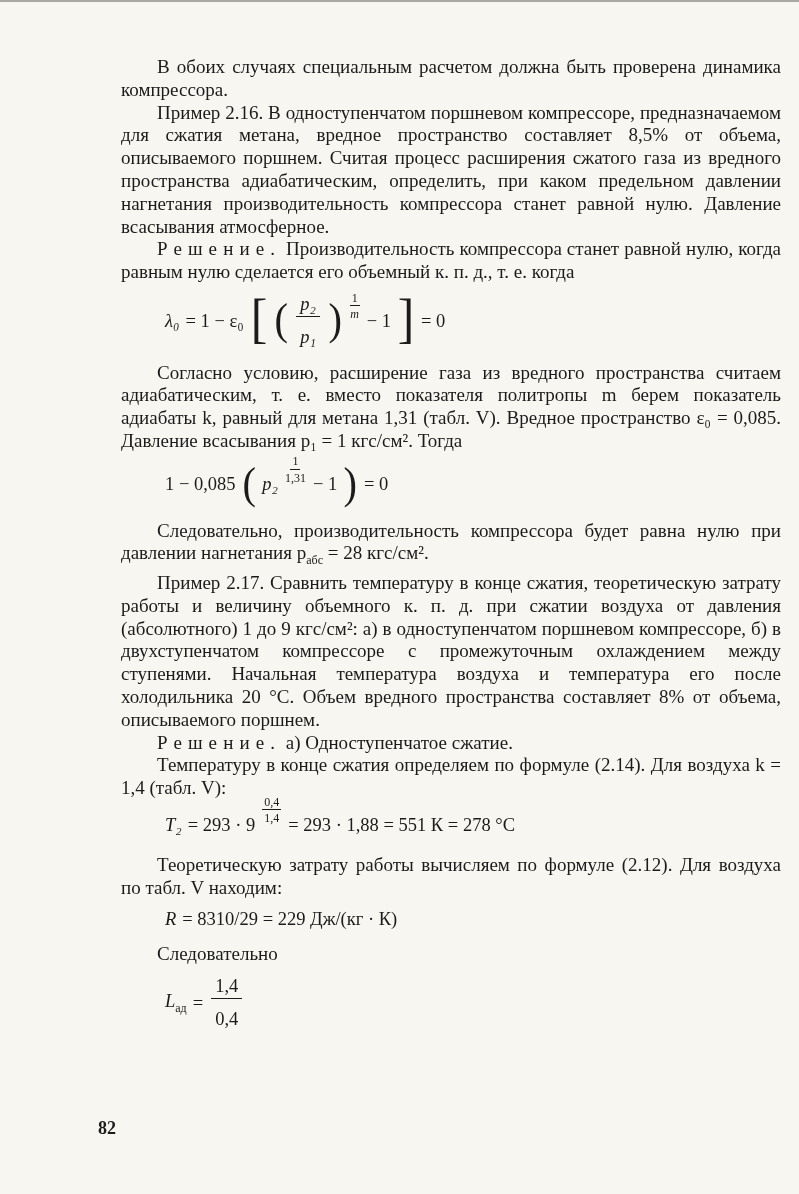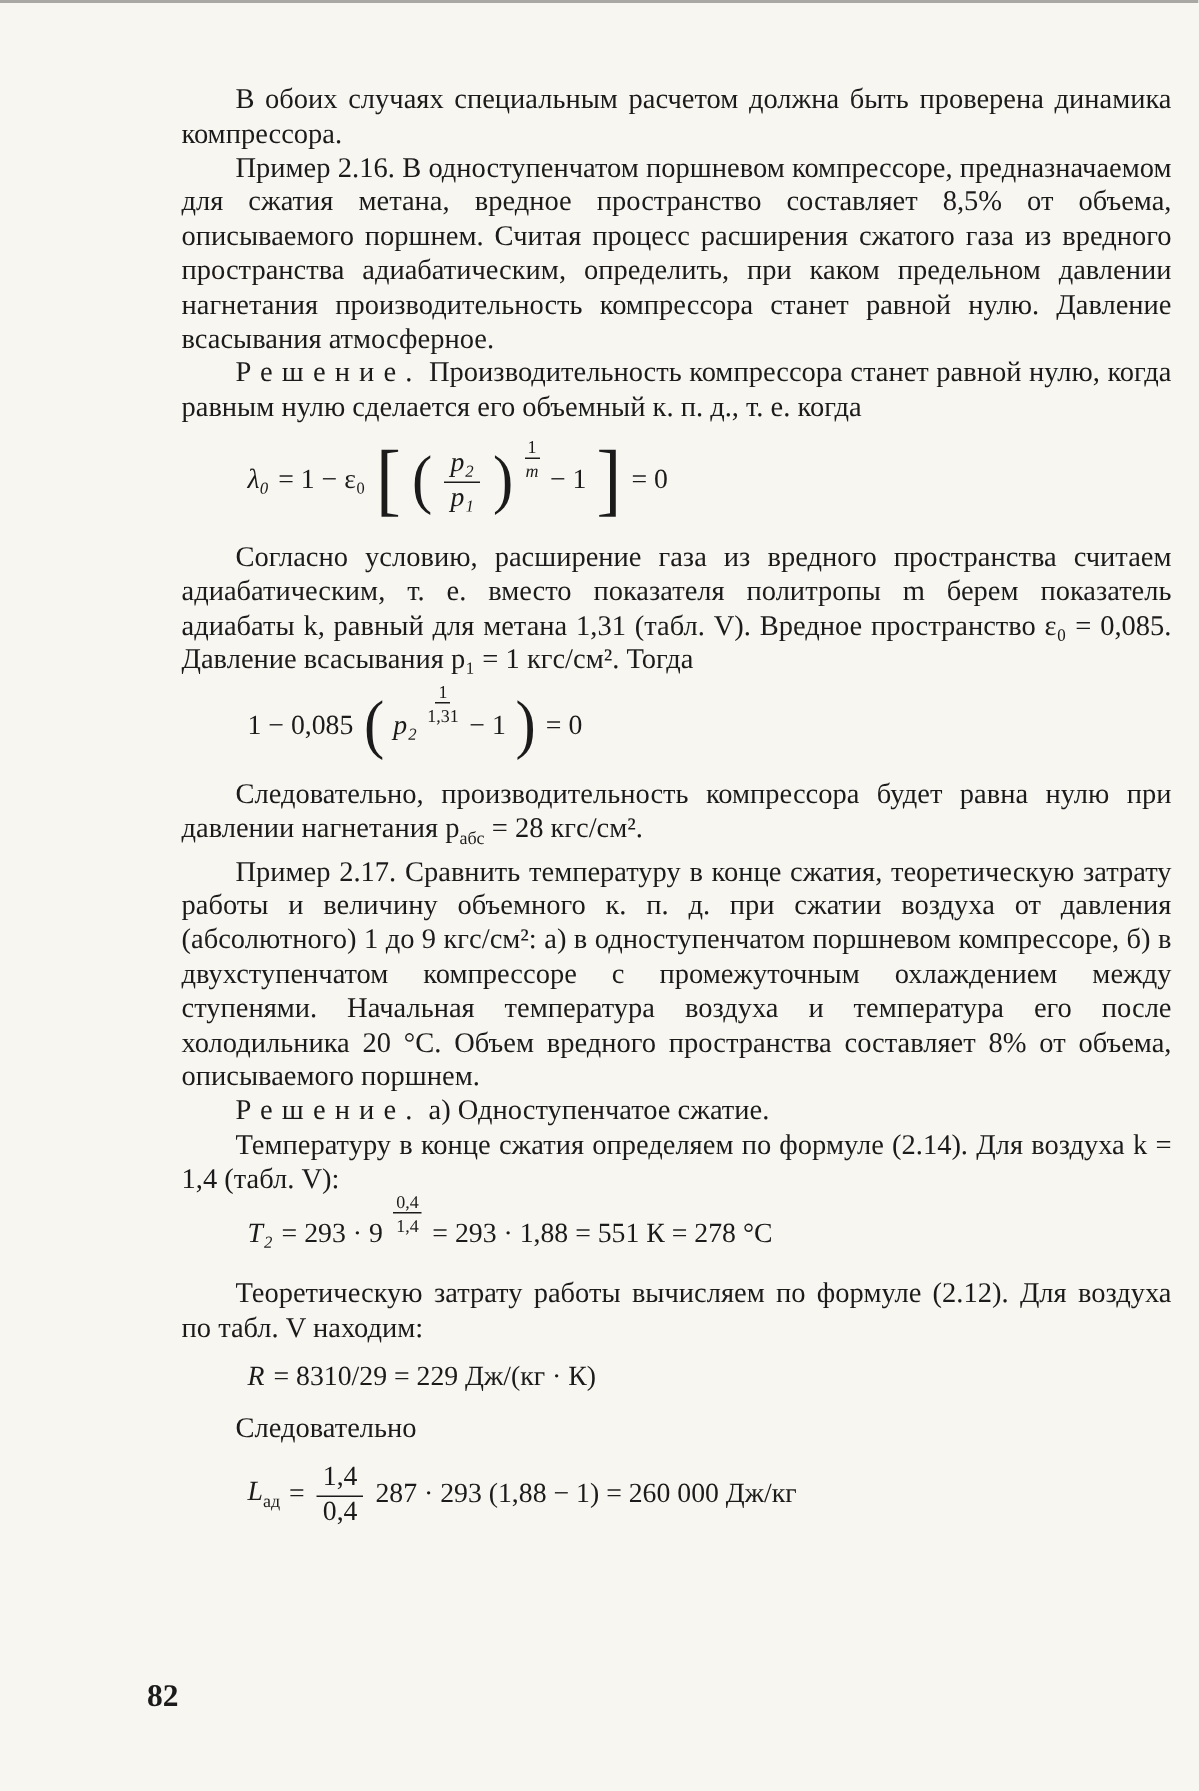--- a/index.html
+++ b/index.html
@@ -48,21 +48,21 @@
     white-space: nowrap;
   }
   .frac {
     display: inline-flex;
     flex-direction: column;
     align-items: center;
     line-height: 1.15;
     margin: 0 2px;
   }
   .frac .num { display: block; padding: 0 4px 1px; border-bottom: 1.4px solid #1b1b1b; }
-  .frac .den { display: block; padding: 0 4px 0; }
+  .frac .den { display: block; padding: 10px 4px 0; }
   .expfrac {
     display: inline-flex;
     flex-direction: column;
     align-items: center;
     font-size: 12px;
     line-height: 1.2;
     position: relative;
     top: -15px;
     margin: 0 1px;
   }
@@ -74,21 +74,21 @@
     display: inline-block;
     transform: scaleX(.92);
   }
   .br { font-size: 54px; position: relative; top: -2px; }
   .pr { font-size: 44px; position: relative; top: -1px; }
   .sym { display: inline-block; }
   .pagenum {
     position: absolute;
     left: 98px;
     top: 1118px;
-    font-size: 21px;
+    font-size: 18px;
     font-weight: 700;
     text-align: right;
   }
 </style>
 </head>
 <body>
 
 <div class="scan-edge"></div>
 
 <main class="column">
@@ -161,18 +161,17 @@
 
   <p class="para">Следовательно</p>
 
   <div class="formula">
     <span class="sym"><span class="it">L</span><sub>ад</sub></span>
     <span>=</span>
     <span class="frac">
       <span class="num">1,4</span>
       <span class="den">0,4</span>
     </span>
-    <span>287 · 293 (1,88 − 1) = 260 000 Дж/кг</span>
   </div>
 
 </main>
 
 <div class="pagenum">82</div>
 
 </body></html>

